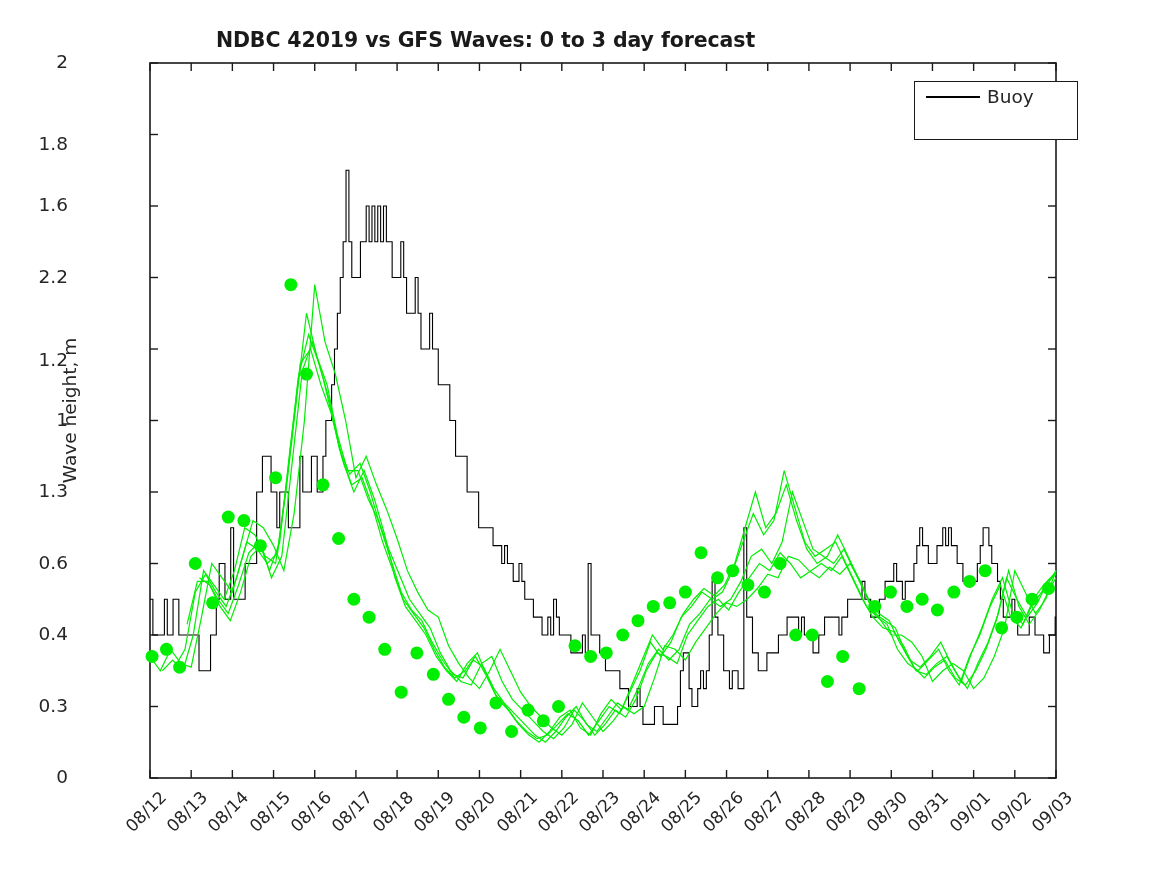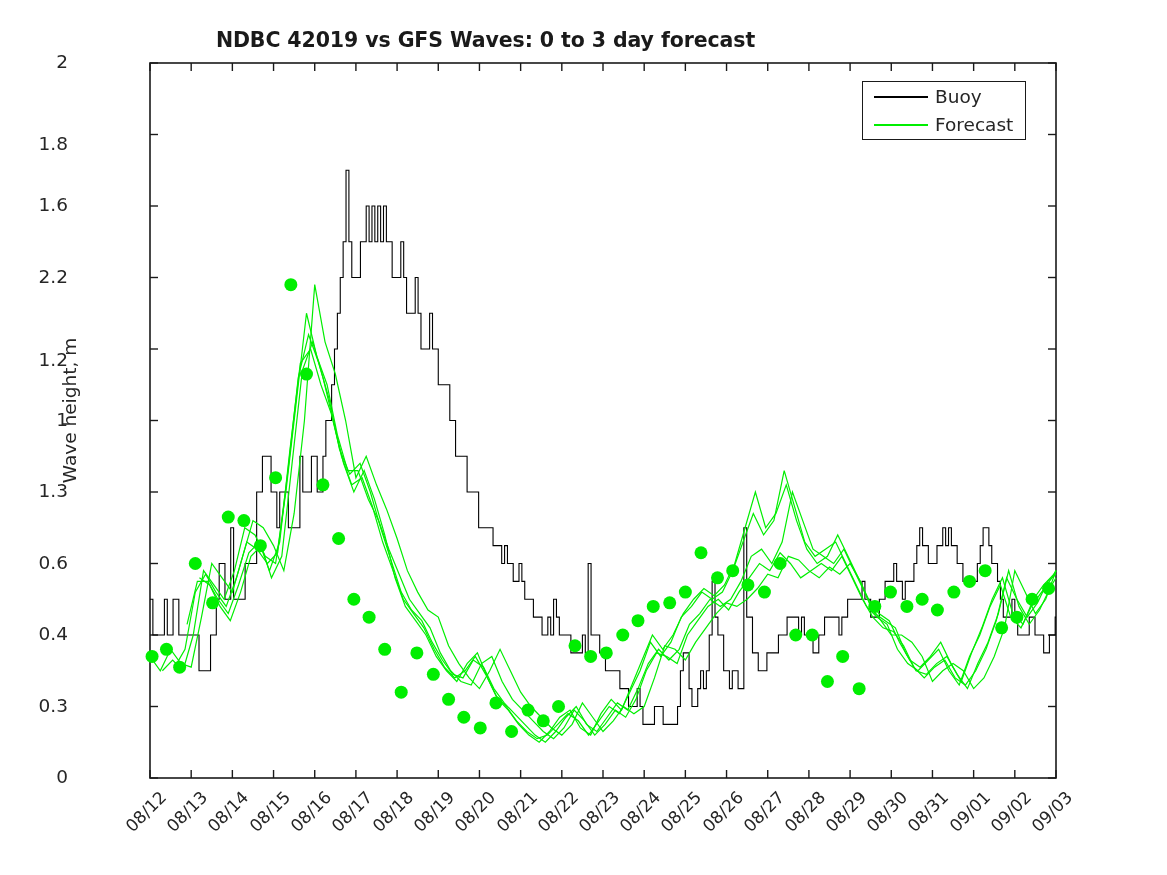--- a/index.html
+++ b/index.html
@@ -9,21 +9,21 @@
   .title{position:absolute;left:0;top:28px;width:971px;text-align:center;
          font-size:20.5px;font-weight:bold;color:#1a1a1a;letter-spacing:-0.1px;}
   .ylabel{position:absolute;left:-61px;top:400px;width:260px;text-align:center;
           transform:rotate(-90deg);transform-origin:center center;
           font-size:18.5px;color:#262626;}
   .ytick{position:absolute;right:1099px;text-align:right;font-size:18.5px;
          color:#262626;white-space:nowrap;height:18px;line-height:18px;}
   .xtick{position:absolute;font-size:17px;color:#262626;white-space:nowrap;
          transform:rotate(-45deg);transform-origin:right top;text-align:right;}
   #plotsvg{position:absolute;left:0;top:0;}
-  .legendbox{position:absolute;left:862px;top:81px;width:164px;height:59px;
+  .legendbox{position:absolute;left:914px;top:81px;width:164px;height:59px;
              border:1.6px solid #1a1a1a;background:#ffffff;box-sizing:border-box;}
   .legrow{position:absolute;left:0;width:164px;height:29px;}
   .legline{position:absolute;left:11px;top:14px;width:54px;height:0;
            border-top-width:2px;border-top-style:solid;}
   .legtext{position:absolute;left:72px;top:2px;font-size:18.5px;color:#262626;
            line-height:25px;}
 </style>
 </head>
 <body>
 
@@ -214,19 +214,15 @@
         <circle cx="1032.11" cy="599.25" r="6.5" fill="#00ee00" stroke="none"></circle>
         <circle cx="1048.59" cy="588.52" r="6.5" fill="#00ee00" stroke="none"></circle>
       </g>
   </svg>
 
   <div class="legendbox">
     <div class="legrow" style="top:0px">
       <span class="legline" id="legline0" style="border-top-color: rgb(0, 0, 0);"></span>
       <span class="legtext">Buoy</span>
     </div>
-    <div class="legrow" style="top:28px">
-      <span class="legline" id="legline1" style="border-top-color: rgb(0, 238, 0);"></span>
-      <span class="legtext">Forecast</span>
-    </div>
   </div>
 
 </div>
 
 </body></html>

